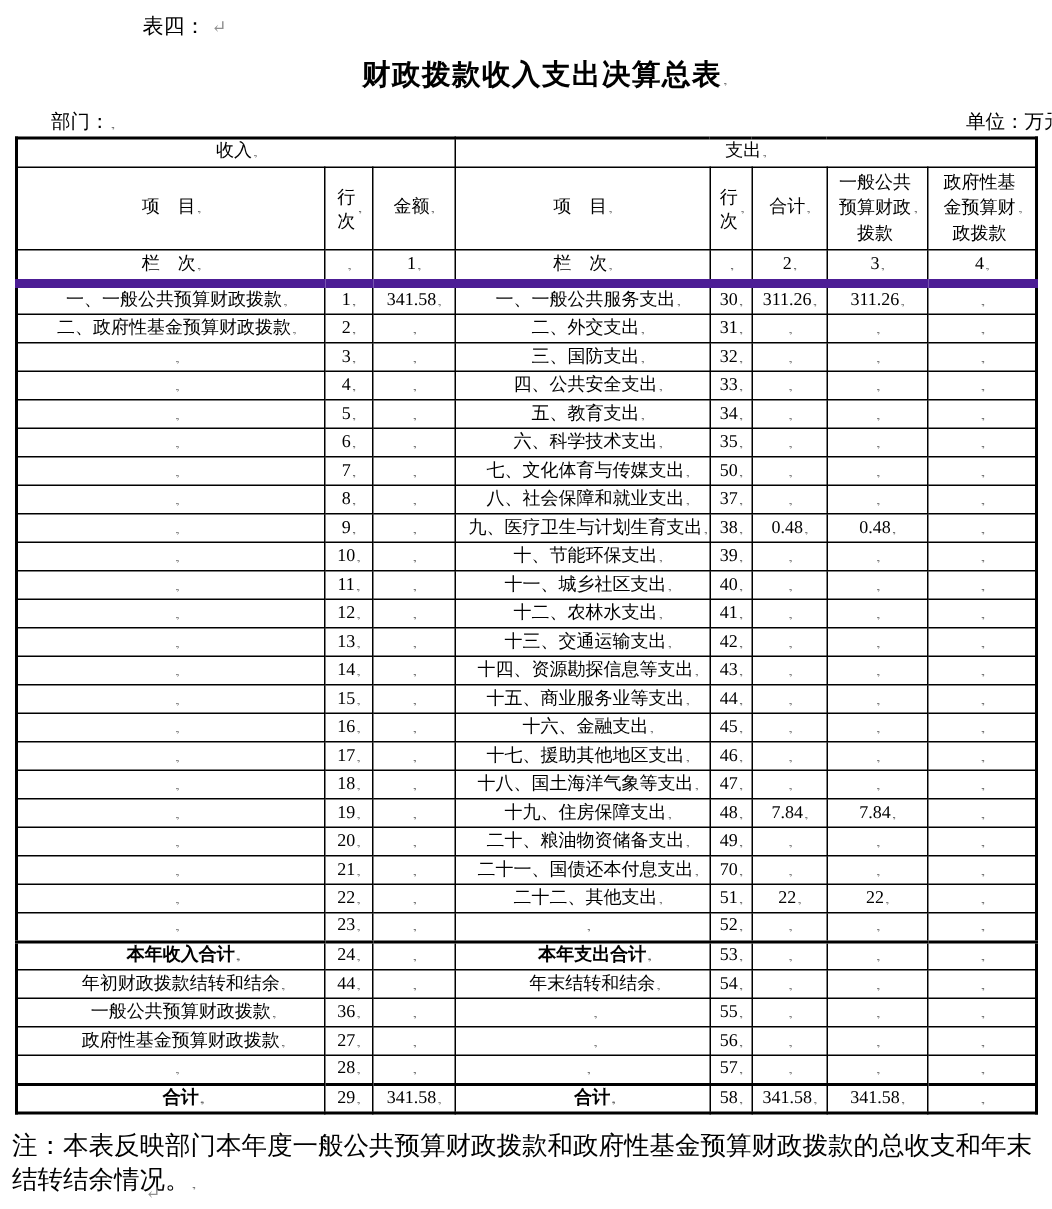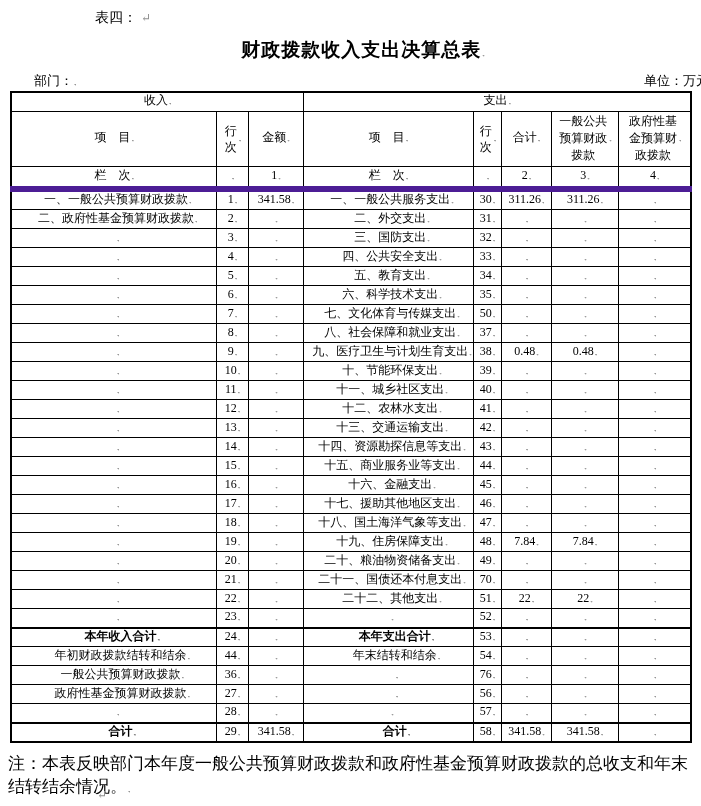--- a/index.html
+++ b/index.html
@@ -338,21 +338,21 @@
         <td class="num"><span>54</span><span class="eoc"></span></td>
         <td class="num"><span></span><span class="eoc"></span></td>
         <td class="num"><span></span><span class="eoc"></span></td>
         <td class="num"><span></span><span class="eoc"></span></td>
       </tr>
       <tr>
         <td class="lbl ctr"><span>一般公共预算财政拨款</span><span class="eoc"></span></td>
         <td class="num"><span>36</span><span class="eoc"></span></td>
         <td class="num"><span></span><span class="eoc"></span></td>
         <td class="lbl ctr"><span></span><span class="eoc"></span></td>
-        <td class="num"><span>76</span><span class="eoc"></span></td>
+        <td class="num"><span>55</span><span class="eoc"></span></td>
         <td class="num"><span></span><span class="eoc"></span></td>
         <td class="num"><span></span><span class="eoc"></span></td>
         <td class="num"><span></span><span class="eoc"></span></td>
       </tr>
       <tr>
         <td class="lbl ctr"><span>政府性基金预算财政拨款</span><span class="eoc"></span></td>
         <td class="num"><span>27</span><span class="eoc"></span></td>
         <td class="num"><span></span><span class="eoc"></span></td>
         <td class="lbl ctr"><span></span><span class="eoc"></span></td>
         <td class="num"><span>56</span><span class="eoc"></span></td>

